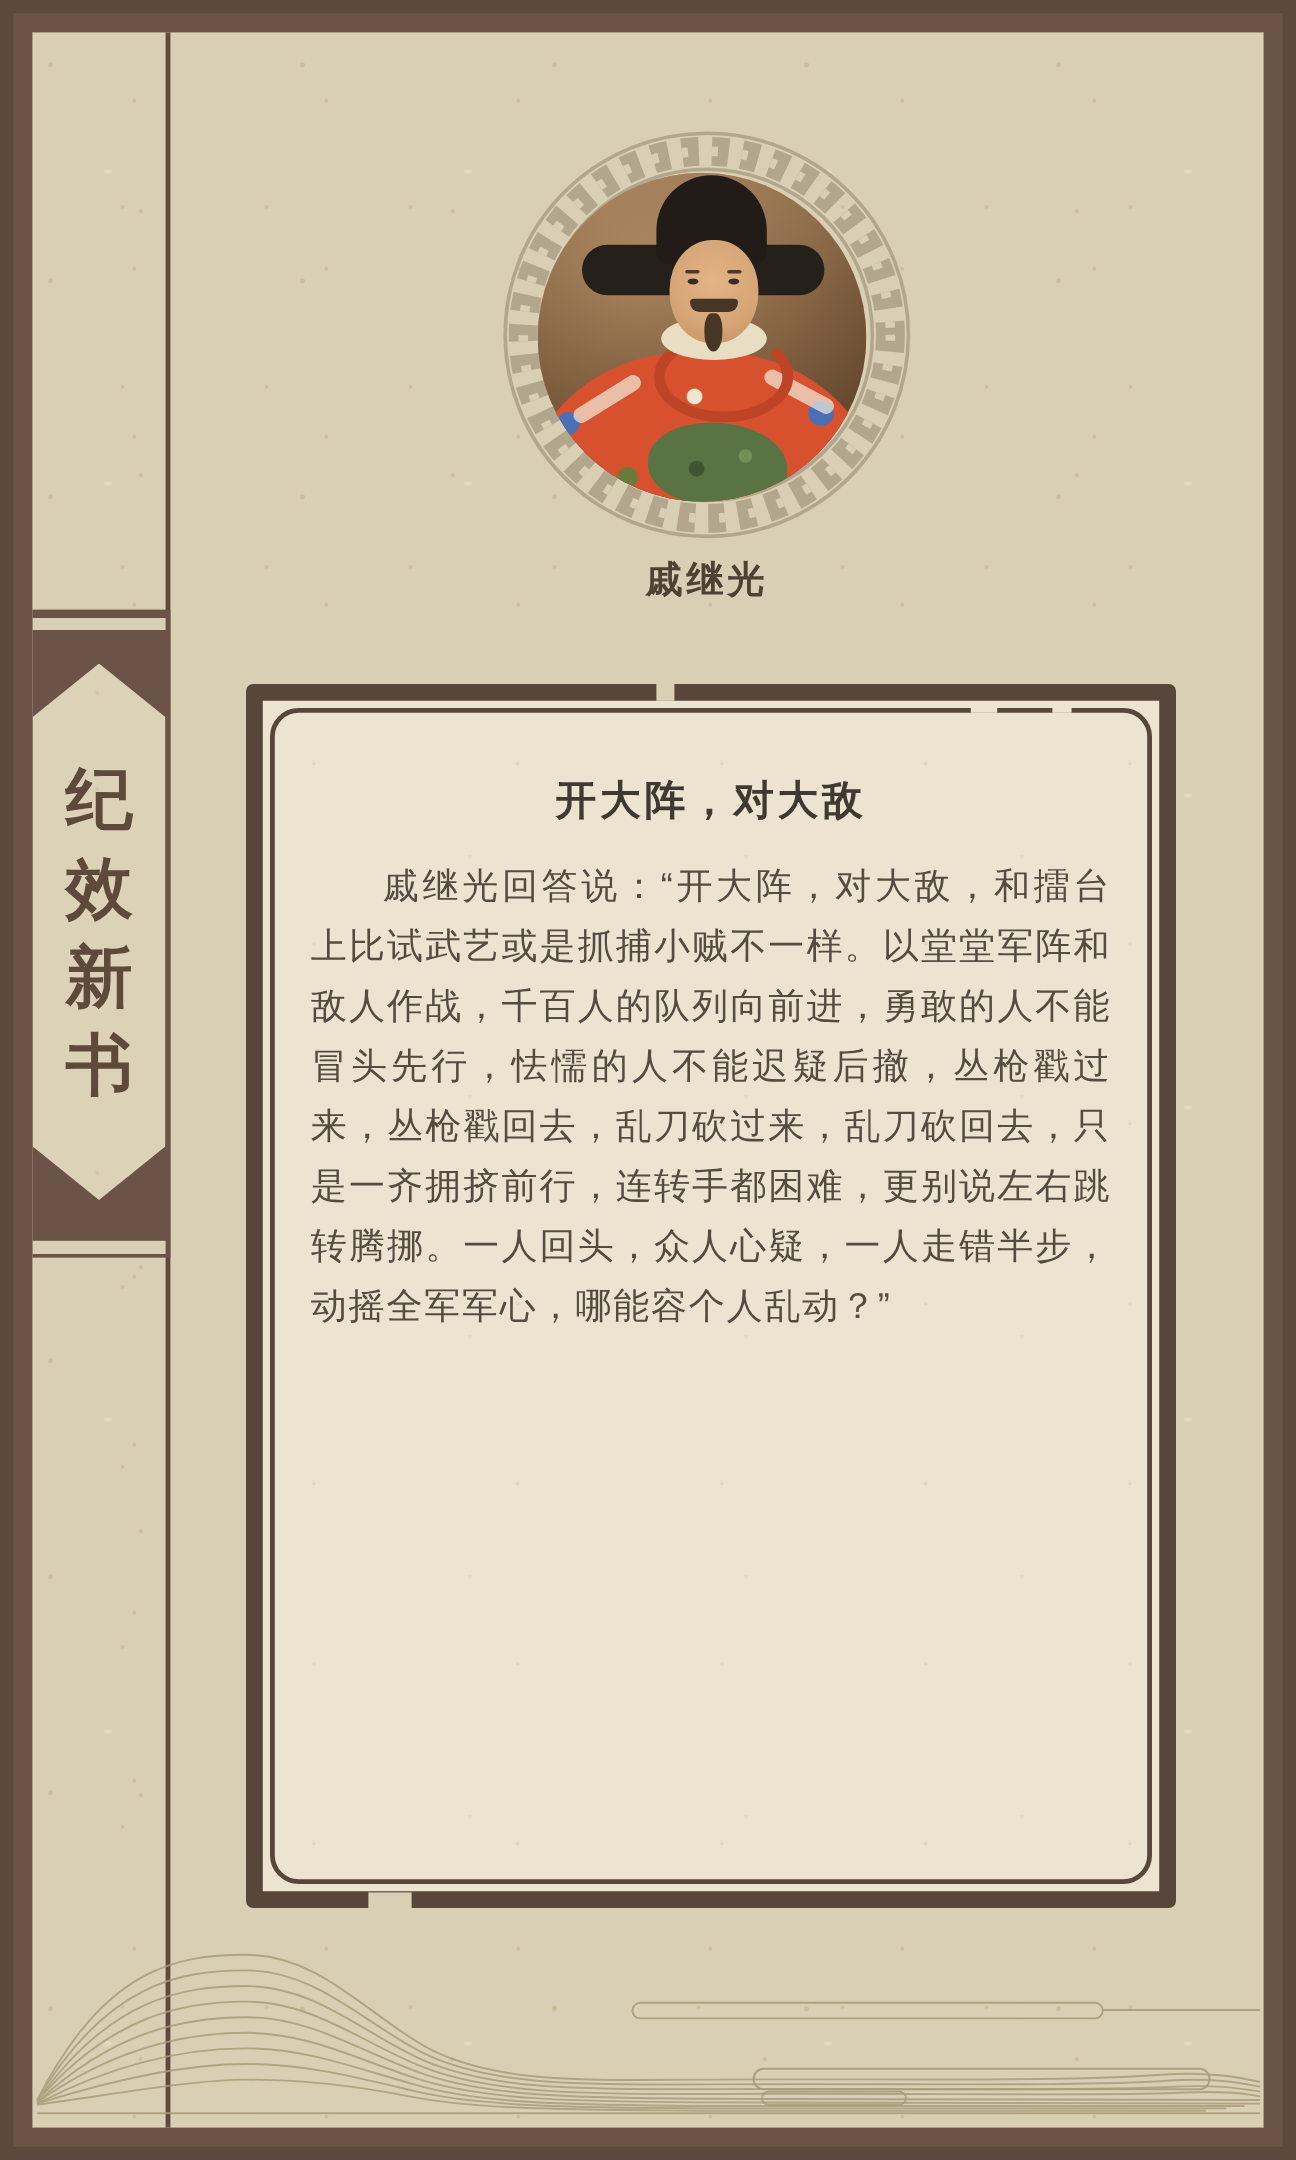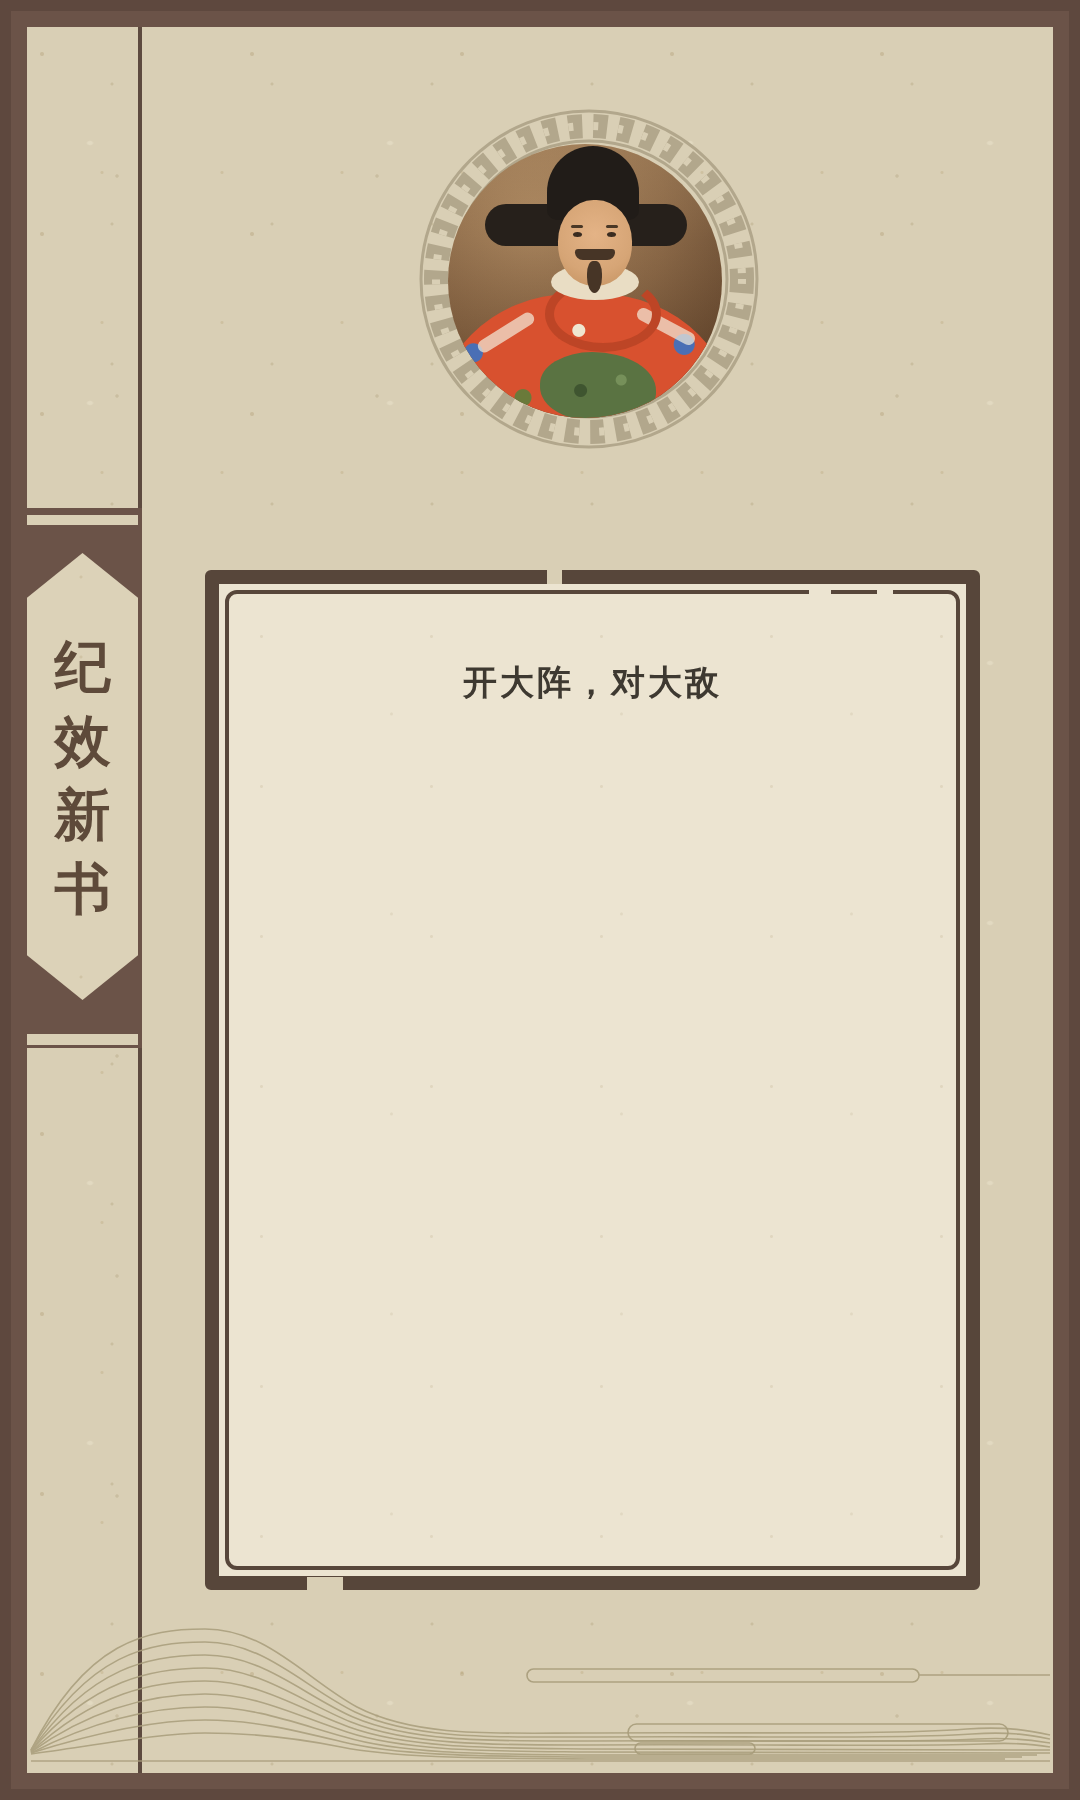--- a/index.html
+++ b/index.html
@@ -91,22 +91,22 @@
     background-image:
       radial-gradient(circle at 25% 35%, rgba(150,128,85,.14) 1px, transparent 2px),
       radial-gradient(circle at 75% 65%, rgba(150,128,85,.12) 1px, transparent 2px);
     background-size:170px 150px, 230px 200px;
   }
   .notch{position:absolute;background:#d9cfb5;}
   .notch.n1{top:-14px;left:328px;width:15px;height:14px;}
   .notch.n2{bottom:-14px;left:88px;width:36px;height:13px;}
   .quote-inner{
     position:absolute;left:6px;top:6px;right:6px;bottom:6px;
-    border:4px solid #57463a;border-radius:12px;box-sizing:border-box;
-    padding:66px 30px 0 30px;
+    border:4px solid #57463a;border-radius:24px;box-sizing:border-box;
+    padding:50px 30px 0 30px;
   }
   .inner-gap{position:absolute;background:#ece4d1;height:4px;top:-4px;}
   .inner-gap.g1{left:580px;width:22px;}
   .inner-gap.g2{left:648px;width:16px;}
   .quote-title{
     text-align:center;font-size:34px;font-weight:bold;color:#3e3931;letter-spacing:3px;margin:0 0 24px 0;
   }
   .quote-body p{
     margin:0;text-indent:2em;font-size:30px;line-height:50px;color:#544c41;
     text-align:justify;letter-spacing:1.5px;
@@ -151,29 +151,31 @@
     <div class="face"></div>
     <div class="brow l"></div>
     <div class="brow r"></div>
     <div class="eye l"></div>
     <div class="eye r"></div>
     <div class="mustache"></div>
     <div class="goatee"></div>
     <div class="dragon"></div>
   </div>
 
+  <div class="caption">戚继光</div>
 
   <div class="quote-box">
     <div class="notch n1"></div>
     <div class="notch n2"></div>
     <div class="quote-inner">
       <div class="inner-gap g1"></div>
       <div class="inner-gap g2"></div>
       <h2 class="quote-title">开大阵，对大敌</h2>
       <div class="quote-body">
+        <p>戚继光回答说：“开大阵，对大敌，和擂台上比试武艺或是抓捕小贼不一样。以堂堂军阵和敌人作战，千百人的队列向前进，勇敢的人不能冒头先行，怯懦的人不能迟疑后撤，丛枪戳过来，丛枪戳回去，乱刀砍过来，乱刀砍回去，只是一齐拥挤前行，连转手都困难，更别说左右跳转腾挪。一人回头，众人心疑，一人走错半步，动摇全军军心，哪能容个人乱动？”</p>
       </div>
     </div>
   </div>
 
   <svg class="waves" width="1026" height="188" viewBox="0 0 1026 188">
     <g fill="none" stroke="#a89d7b" stroke-width="1.6" opacity="0.85">
       <path d="M4,165 C60,55 120,44 178,44 C240,44 280,95 330,122 C390,153 470,148 560,148 C720,147 860,150 940,144 C980,141 1005,146 1023,150"></path>
       <path d="M4,165 C62,68 122,57 178,57 C238,57 278,103 328,127 C388,155 470,152 560,152 C720,151 870,154 945,149 C985,146 1008,151 1023,154"></path>
       <path d="M4,166 C64,81 124,70 178,70 C236,70 276,110 326,132 C386,158 470,156 560,156 C730,155 880,158 950,154 C990,152 1010,156 1023,158"></path>
       <path d="M4,166 C66,94 126,83 178,83 C234,83 274,117 324,137 C384,161 470,160 560,160 C740,159 890,162 955,159 C995,157 1012,160 1023,162"></path>

